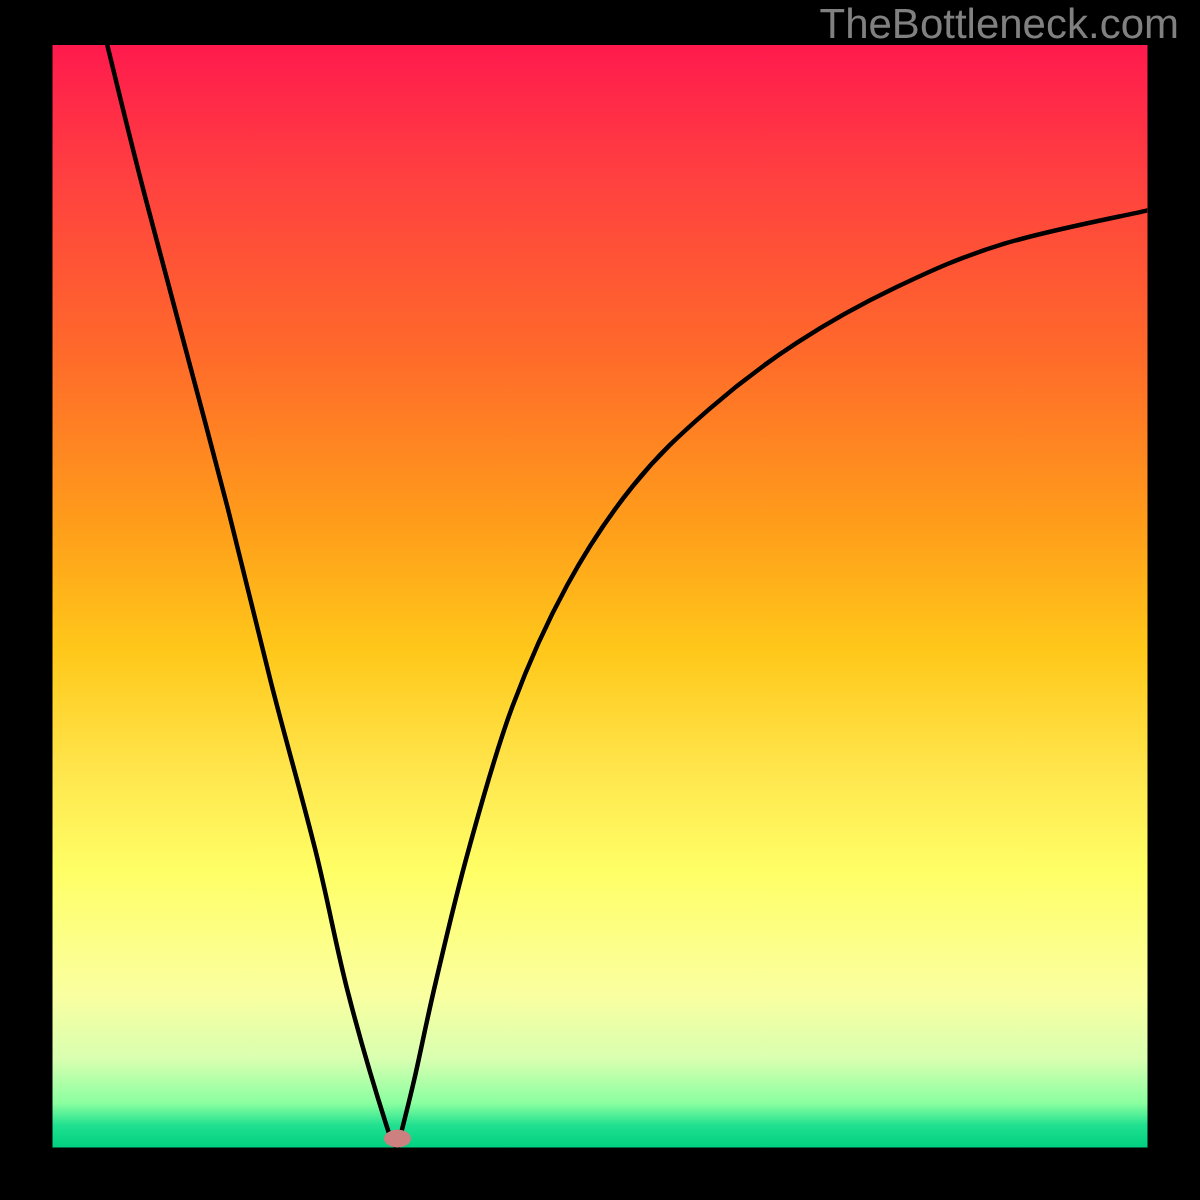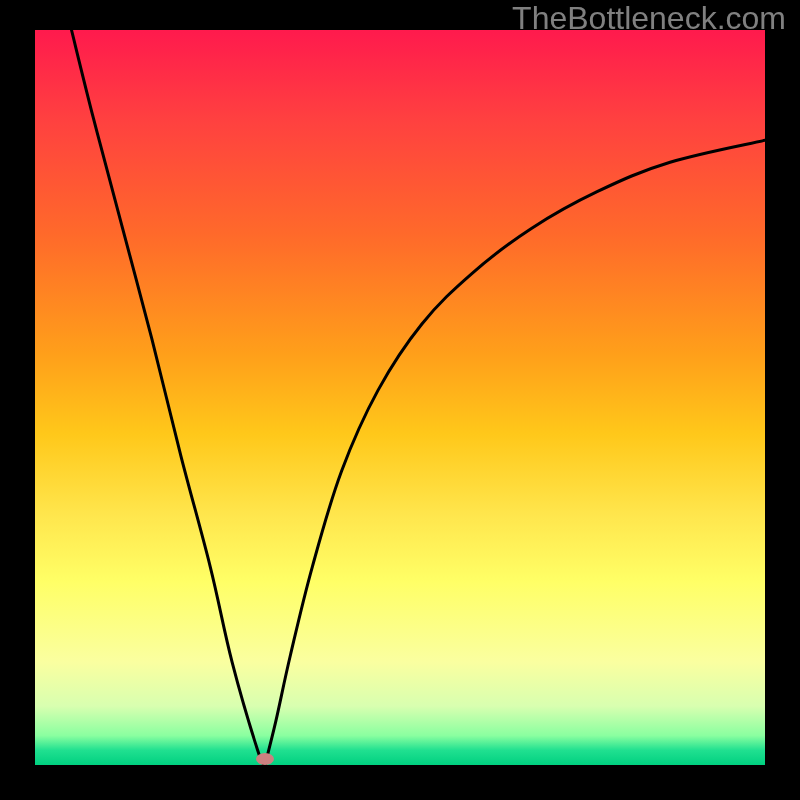--- a/index.html
+++ b/index.html
@@ -13,21 +13,21 @@
   .container {
     position: relative;
     width: 800px;
     height: 800px;
   }
   .watermark {
     position: absolute;
     top: 0px;
     right: 14px;
     font-family: Arial, Helvetica, sans-serif;
-    font-size: 32px;
+    font-size: 28px;
     font-weight: 500;
     color: #808080;
     letter-spacing: 0px;
   }
   .plot-area {
     position: absolute;
     left: 35px;
     top: 30px;
     width: 730px;
     height: 735px;

